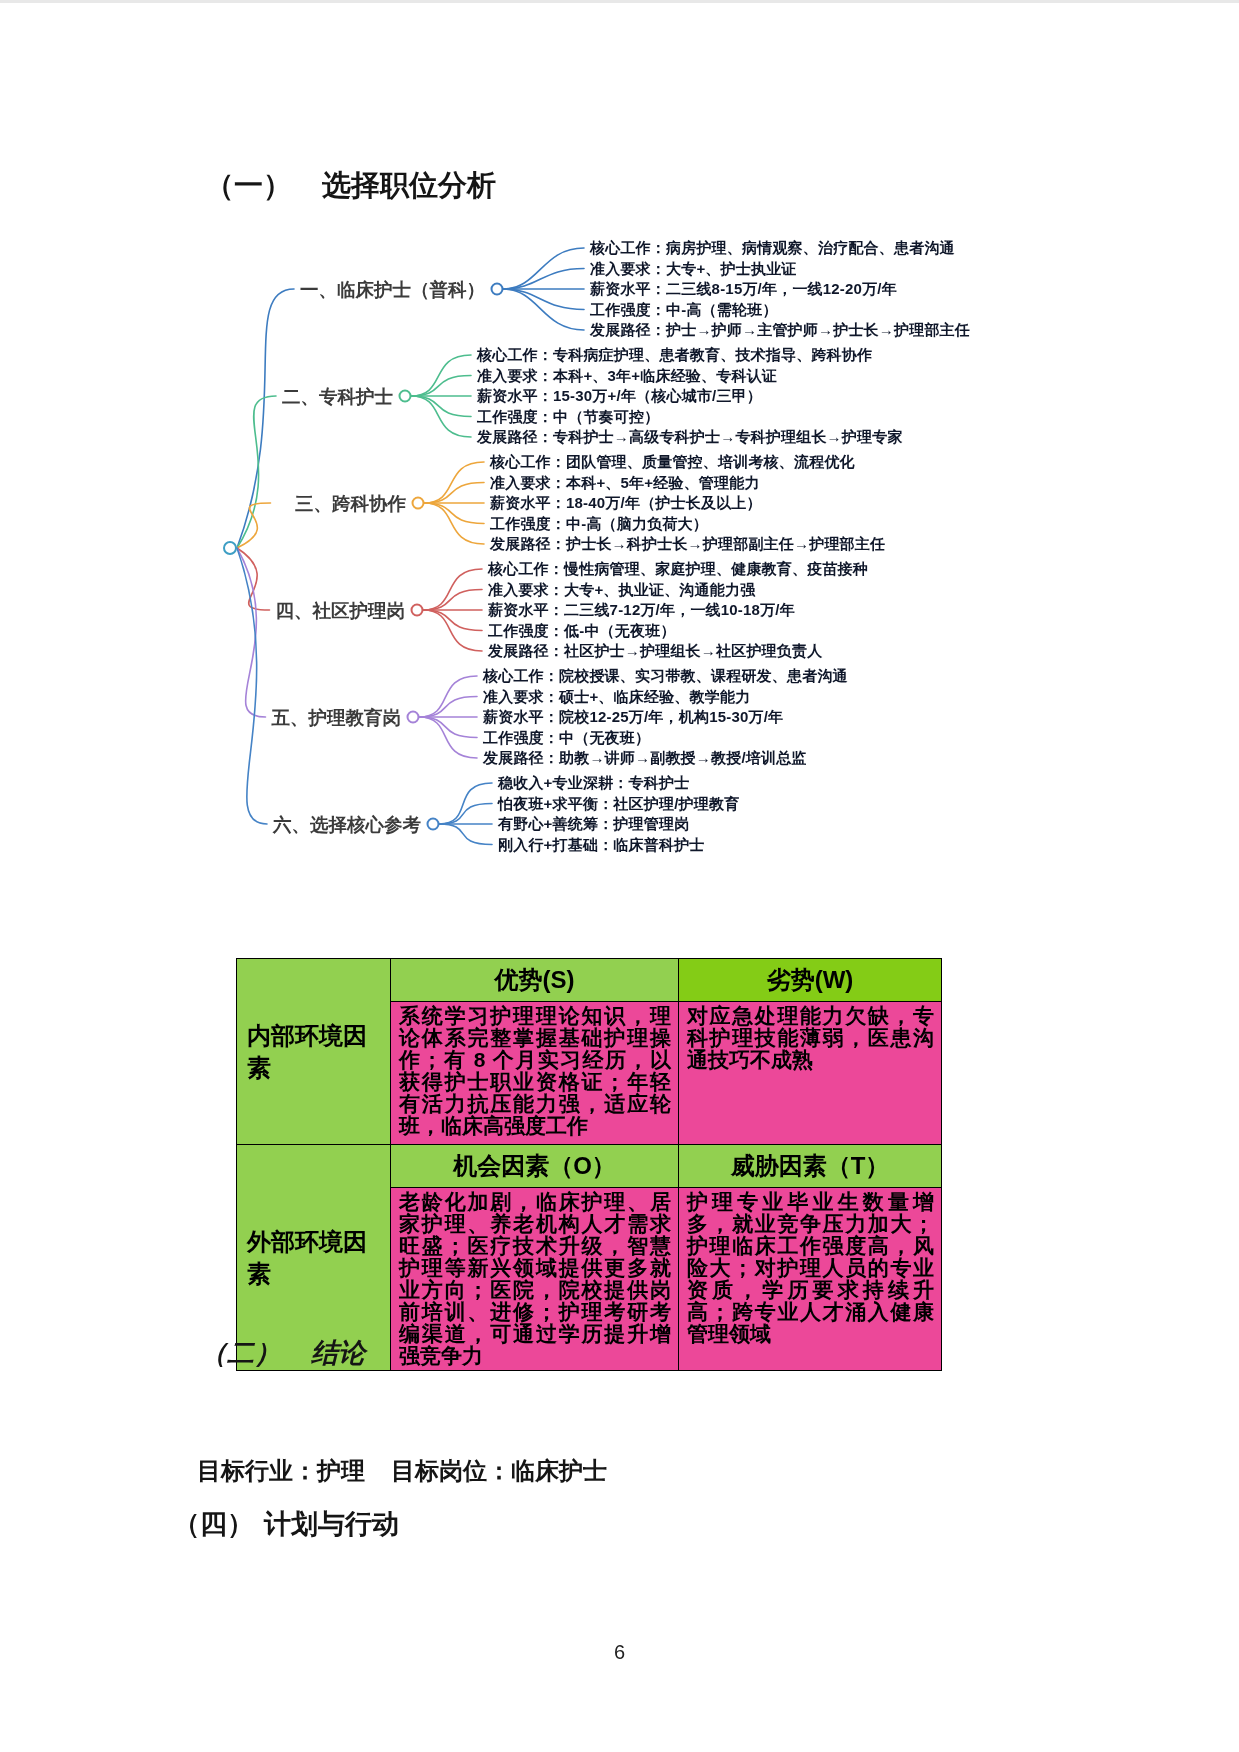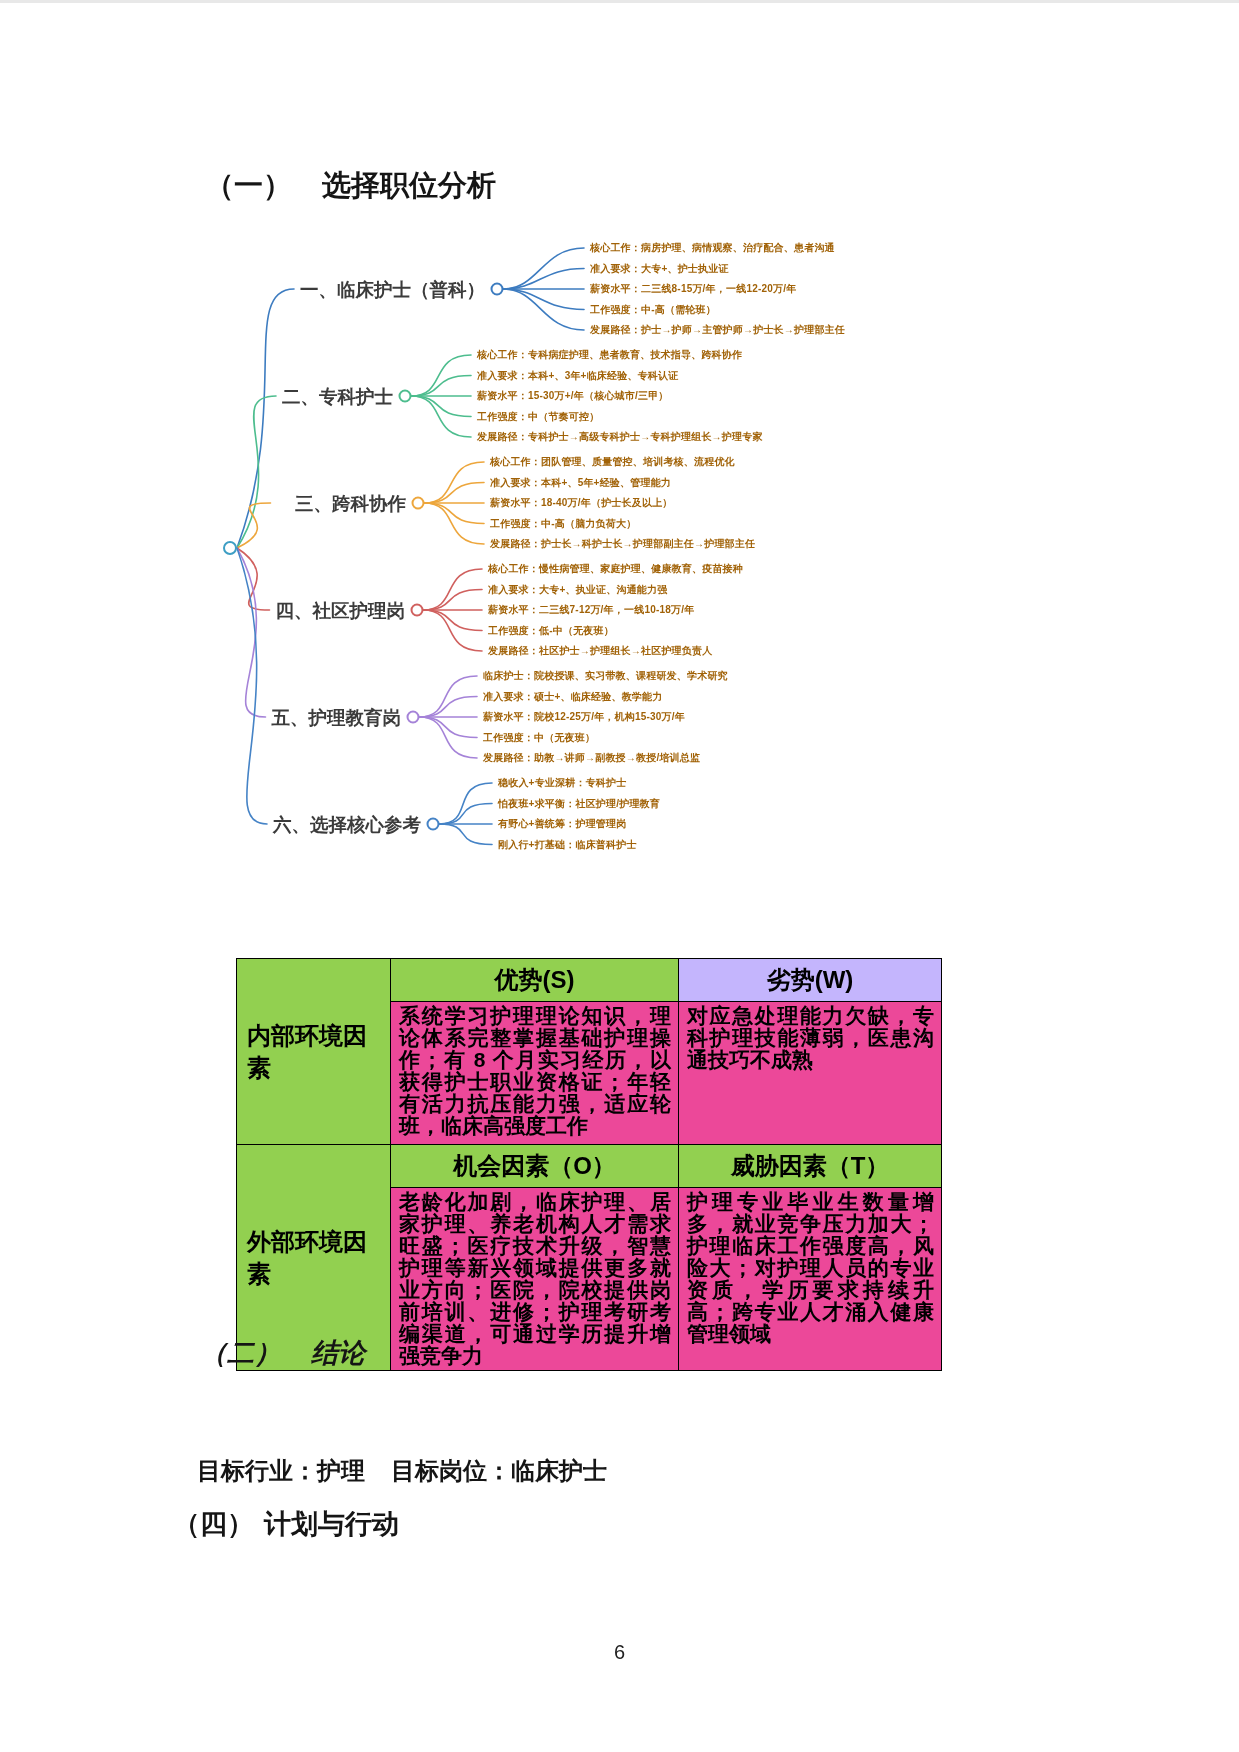--- a/index.html
+++ b/index.html
@@ -16,21 +16,21 @@
 
   
   #mindmap{position:absolute;left:0;top:0;width:1239px;height:890px;}
   #mindmap svg{position:absolute;left:0;top:0;}
   .mm-branch-label{
     position:absolute;transform:translateY(-50%);
     font-size:18.5px;font-weight:600;color:#3b3b3b;white-space:nowrap;
   }
   .mm-leaf{
     position:absolute;transform:translateY(-50%);
-    font-size:10px;font-weight:600;color:#a16207;white-space:nowrap;letter-spacing:.2px;
+    font-size:15px;font-weight:600;color:#0f172a;white-space:nowrap;letter-spacing:.2px;
   }
 
   
   #swot-table{
     position:absolute;left:236px;top:955px;width:705px;
     border-collapse:collapse;table-layout:fixed;
   }
   #swot-table td,#swot-table th{border:1.5px solid #000;}
   .sw-label{
     background:#92d050;font-size:24px;font-weight:700;color:#000;
@@ -123,21 +123,21 @@
       <span class="mm-leaf" style="left: 490px; top: 500px;">薪资水平：18-40万/年（护士长及以上）</span>
       <span class="mm-leaf" style="left: 490px; top: 520.5px;">工作强度：中-高（脑力负荷大）</span>
       <span class="mm-leaf" style="left: 490px; top: 541px;">发展路径：护士长→科护士长→护理部副主任→护理部主任</span>
       <span class="mm-branch-label" style="right: 834px; top: 607px;">四、社区护理岗</span>
       <span class="mm-leaf" style="left: 488px; top: 566px;">核心工作：慢性病管理、家庭护理、健康教育、疫苗接种</span>
       <span class="mm-leaf" style="left: 488px; top: 586.5px;">准入要求：大专+、执业证、沟通能力强</span>
       <span class="mm-leaf" style="left: 488px; top: 607px;">薪资水平：二三线7-12万/年，一线10-18万/年</span>
       <span class="mm-leaf" style="left: 488px; top: 627.5px;">工作强度：低-中（无夜班）</span>
       <span class="mm-leaf" style="left: 488px; top: 648px;">发展路径：社区护士→护理组长→社区护理负责人</span>
       <span class="mm-branch-label" style="right: 838px; top: 714px;">五、护理教育岗</span>
-      <span class="mm-leaf" style="left: 483px; top: 673px;">临床护士：院校授课、实习带教、课程研发、学术研究</span>
+      <span class="mm-leaf" style="left: 483px; top: 673px;">核心工作：院校授课、实习带教、课程研发、患者沟通</span>
       <span class="mm-leaf" style="left: 483px; top: 693.5px;">准入要求：硕士+、临床经验、教学能力</span>
       <span class="mm-leaf" style="left: 483px; top: 714px;">薪资水平：院校12-25万/年，机构15-30万/年</span>
       <span class="mm-leaf" style="left: 483px; top: 734.5px;">工作强度：中（无夜班）</span>
       <span class="mm-leaf" style="left: 483px; top: 755px;">发展路径：助教→讲师→副教授→教授/培训总监</span>
       <span class="mm-branch-label" style="right: 818px; top: 821px; text-align: center;">六、选择核心参考</span>
       <span class="mm-leaf" style="left: 498px; top: 780px;">稳收入+专业深耕：专科护士</span>
       <span class="mm-leaf" style="left: 498px; top: 800.5px;">怕夜班+求平衡：社区护理/护理教育</span>
       <span class="mm-leaf" style="left: 498px; top: 821px;">有野心+善统筹：护理管理岗</span>
       <span class="mm-leaf" style="left: 498px; top: 841.5px;">刚入行+打基础：临床普科护士</span>
     </div>
@@ -146,21 +146,21 @@
   <table id="swot-table">
     <colgroup>
         <col style="width:154px">
         <col style="width:288px">
         <col style="width:263px">
       </colgroup>
     <tbody>
         <tr class="row-internal-header">
       <td class="sw-label" rowspan="2" style="background: rgb(146, 208, 80);">内部环境因素</td>
       <th class="sw-head" style="background: rgb(146, 208, 80);">优势(S)</th>
-      <th class="sw-head" style="background: #c4b5fd;">劣势(W)</th>
+      <th class="sw-head" style="background: #84cc16;">劣势(W)</th>
     </tr>
     <tr class="row-internal-content">
       <td class="sw-cell">系统学习护理理论知识，理论体系完整掌握基础护理操作；有 8 个月实习经历，以获得护士职业资格证；年轻有活力抗压能力强，适应轮班，临床高强度工作</td>
       <td class="sw-cell">对应急处理能力欠缺，专科护理技能薄弱，医患沟通技巧不成熟</td>
     </tr>
     <tr class="row-external-header">
       <td class="sw-label" rowspan="2" style="background: rgb(146, 208, 80);">外部环境因素</td>
       <th class="sw-head" style="background: rgb(146, 208, 80);">机会因素（O）</th>
       <th class="sw-head" style="background: rgb(146, 208, 80);">威胁因素（T）</th>
     </tr>

